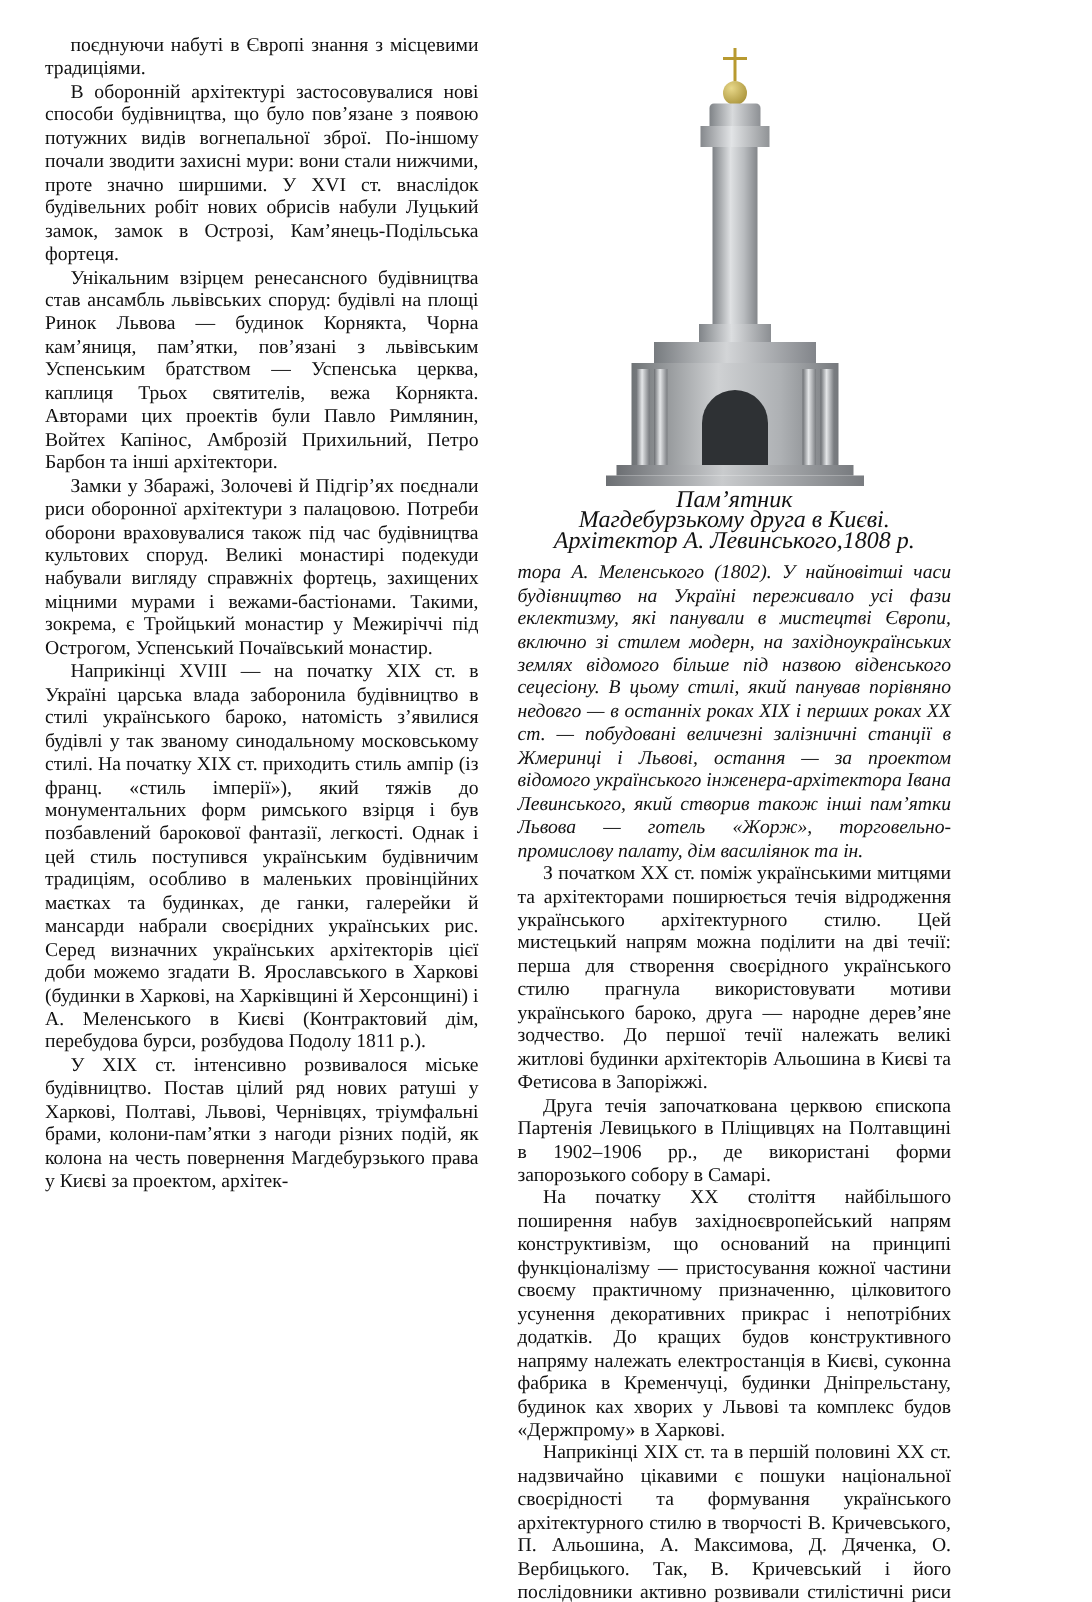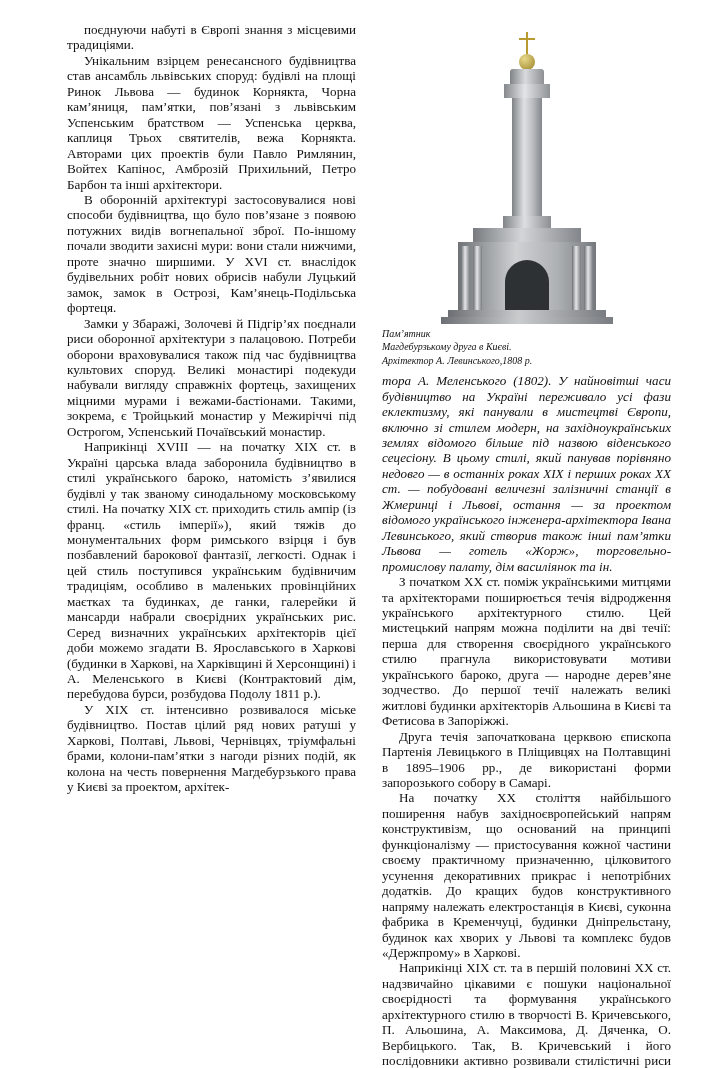--- a/index.html
+++ b/index.html
@@ -13,21 +13,20 @@
     font-family: "Liberation Serif", serif;
     color: #111111;
     overflow: hidden;
   }
   .page {
     position: relative;
     width: 664px;
     height: 1068px;
     box-sizing: border-box;
     padding: 22px 30px 18px 30px;
-    margin-left: 37px;
   }
   .columns {
     display: flex;
     gap: 26px;
     height: 100%;
   }
   .col {
     width: 321px;
     font-size: 13.1px;
     line-height: 15.45px;
@@ -48,24 +47,24 @@
     margin: 2px 0 6px 0;
   }
   .figure-img {
     width: 100%;
     height: 300px;
     position: relative;
     background: #ffffff;
     overflow: hidden;
   }
   .caption {
-    font-size: 10px;
+    font-size: 16px;
     line-height: 13.4px;
     font-style: italic;
-    text-align: left;
+    text-align: center;
     margin-top: 3px;
   }
   .caption .cap-title {
     font-style: italic;
   }
 
   
   .mon {
     position: absolute;
     left: 0;
@@ -187,22 +186,22 @@
   .mon-step.s2 { top: 293px; width: 172px; height: 7px; }
 </style>
 </head>
 <body>
 
 <div class="page">
   <div class="columns">
 
     <div class="col">
       <p>поєднуючи набуті в Європі знання з місцевими традиціями.</p>
+      <p>В оборонній архітектурі застосовувалися нові способи будівництва, що було пов’язане з появою потужних видів вогнепальної зброї. По-іншому почали зводити захисні мури: вони стали нижчими, проте значно ширшими. У XVI ст. внаслідок будівельних робіт нових обрисів набули Луцький замок, замок в Острозі, Кам’янець-Подільська фортеця.</p>
       <p>Унікальним взірцем ренесансного будівництва став ансамбль львівських споруд: будівлі на площі Ринок Львова — будинок Корнякта, Чорна кам’яниця, пам’ятки, пов’язані з львівським Успенським братством — Успенська церква, каплиця Трьох святителів, вежа Корнякта. Авторами цих проектів були Павло Римлянин, Войтех Капінос, Амброзій Прихильний, Петро Барбон та інші архітектори.</p>
-      <p>В оборонній архітектурі застосовувалися нові способи будівництва, що було пов’язане з появою потужних видів вогнепальної зброї. По-іншому почали зводити захисні мури: вони стали нижчими, проте значно ширшими. У XVI ст. внаслідок будівельних робіт нових обрисів набули Луцький замок, замок в Острозі, Кам’янець-Подільська фортеця.</p>
       <p>Замки у Збаражі, Золочеві й Підгір’ях поєднали риси оборонної архітектури з палацовою. Потреби оборони враховувалися також під час будівництва культових споруд. Великі монастирі подекуди набували вигляду справжніх фортець, захищених міцними мурами і вежами-бастіонами. Такими, зокрема, є Тройцький монастир у Межиріччі під Острогом, Успенський Почаївський монастир.</p>
       <p>Наприкінці XVIII — на початку XIX ст. в Україні царська влада заборонила будівництво в стилі українського бароко, натомість з’явилися будівлі у так званому синодальному московському стилі. На початку XIX ст. приходить стиль ампір (із франц. «стиль імперії»), який тяжів до монументальних форм римського взірця і був позбавлений барокової фантазії, легкості. Однак і цей стиль поступився українським будівничим традиціям, особливо в маленьких провінційних маєтках та будинках, де ганки, галерейки й мансарди набрали своєрідних українських рис. Серед визначних українських архітекторів цієї доби можемо згадати В. Ярославського в Харкові (будинки в Харкові, на Харківщині й Херсонщині) і А. Меленського в Києві (Контрактовий дім, перебудова бурси, розбудова Подолу 1811 р.).</p>
       <p>У XIX ст. інтенсивно розвивалося міське будівництво. Постав цілий ряд нових ратуші у Харкові, Полтаві, Львові, Чернівцях, тріумфальні брами, колони-пам’ятки з нагоди різних подій, як колона на честь повернення Магдебурзького права у Києві за проектом, архітек-</p>
     </div>
 
     <div class="col">
 
       <figure class="figure">
         <div class="figure-img">
           <div class="mon">
@@ -225,19 +224,19 @@
         </div>
         <figcaption class="caption">
           <span class="cap-title">Пам’ятник</span><br>
           <span>Магдебурзькому друга в Києві.</span><br>
           <span>Архітектор А. Левинського,1808 р.</span>
         </figcaption>
       </figure>
 
       <p class="noindent">тора А. Меленського (1802). У найновітші часи будівництво на Україні переживало усі фази еклектизму, які панували в мистецтві Європи, включно зі стилем модерн, на західноукраїнських землях відомого більше під назвою віденського сецесіону. В цьому стилі, який панував порівняно недовго — в останніх роках XIX і перших роках XX ст. — побудовані величезні залізничні станції в Жмеринці і Львові, остання — за проектом відомого українського інженера-архітектора Івана Левинського, який створив також інші пам’ятки Львова — готель «Жорж», торговельно-промислову палату, дім василіянок та ін.</p>
       <p>З початком XX ст. поміж українськими митцями та архітекторами поширюється течія відродження українського архітектурного стилю. Цей мистецький напрям можна поділити на дві течії: перша для створення своєрідного українського стилю прагнула використовувати мотиви українського бароко, друга — народне дерев’яне зодчество. До першої течії належать великі житлові будинки архітекторів Альошина в Києві та Фетисова в Запоріжжі.</p>
-      <p>Друга течія започаткована церквою єпископа Партенія Левицького в Пліщивцях на Полтавщині в 1895–1906 рр., де використані форми запорозького собору в Самарі.</p>
+      <p>Друга течія започаткована церквою єпископа Партенія Левицького в Пліщивцях на Полтавщині в 1902–1906 рр., де використані форми запорозького собору в Самарі.</p>
       <p>На початку XX століття найбільшого поширення набув західноєвропейський напрям конструктивізм, що оснований на принципі функціоналізму — пристосування кожної частини своєму практичному призначенню, цілковитого усунення декоративних прикрас і непотрібних додатків. До кращих будов конструктивного напряму належать електростанція в Києві, суконна фабрика в Кременчуці, будинки Дніпрельстану, будинок ках хворих у Львові та комплекс будов «Держпрому» в Харкові.</p>
       <p>Наприкінці XIX ст. та в першій половині XX ст. надзвичайно цікавими є пошуки національної своєрідності та формування українського архітектурного стилю в творчості В. Кричевського, П. Альошина, А. Максимова, Д. Дяченка, О. Вербицького. Так, В. Кричевський і його послідовники активно розвивали стилістичні риси своєрідності українського модерну, П. Альошин і Д. Дяченко та інші вбачали витоки національного стилю в традиціях українського бароко. О. Вербицький активно розробляв раціоналістичні тенденції в українській архітектурі.</p>
     </div>
 
   </div>
 </div>
 
 </body></html>

